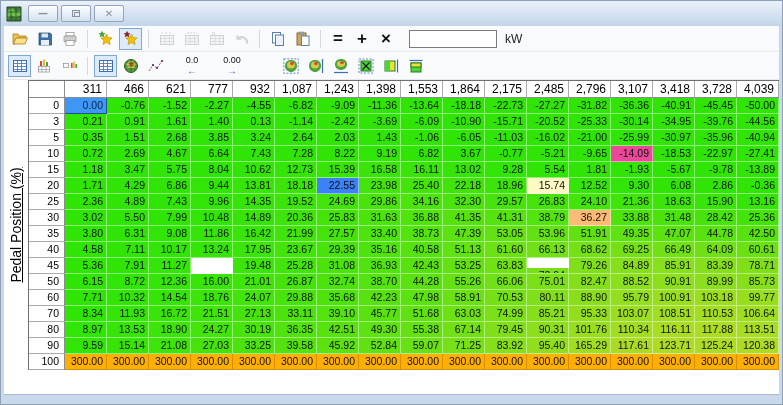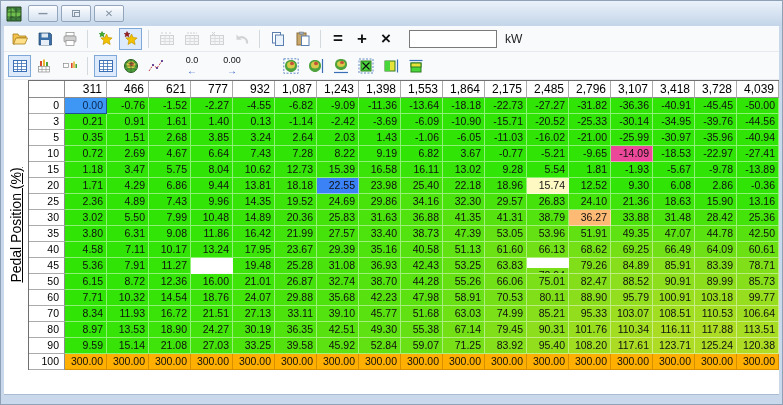--- a/index.html
+++ b/index.html
@@ -563,21 +563,21 @@
           <div class="cell" style="background: rgb(63, 228, 10);">21.08</div>
           <div class="cell" style="background: rgb(69, 227, 11);">27.03</div>
           <div class="cell" style="background: rgb(76, 227, 13);">33.25</div>
           <div class="cell" style="background: rgb(84, 226, 14);">39.58</div>
           <div class="cell" style="background: rgb(91, 226, 16);">45.92</div>
           <div class="cell" style="background: rgb(98, 225, 18);">52.84</div>
           <div class="cell" style="background: rgb(105, 225, 20);">59.07</div>
           <div class="cell" style="background: rgb(119, 224, 23);">71.25</div>
           <div class="cell" style="background: rgb(133, 223, 26);">83.92</div>
           <div class="cell" style="background: rgb(146, 222, 29);">95.40</div>
-          <div class="cell" style="background: rgb(161, 221, 33);">108.20</div>
+          <div class="cell" style="background: rgb(161, 221, 33);">165.29</div>
           <div class="cell" style="background: rgb(171, 220, 35);">117.61</div>
           <div class="cell" style="background: rgb(174, 220, 36);">123.71</div>
           <div class="cell" style="background: rgb(174, 220, 36);">125.24</div>
           <div class="cell" style="background: rgb(174, 220, 36);">120.38</div>
           <div class="rcell">100</div>
           <div class="cell" style="background: rgb(255, 175, 0); border-color: rgba(205, 135, 0, 0.8);">300.00</div>
           <div class="cell" style="background: rgb(255, 175, 0); border-color: rgba(205, 135, 0, 0.8);">300.00</div>
           <div class="cell" style="background: rgb(255, 175, 0); border-color: rgba(205, 135, 0, 0.8);">300.00</div>
           <div class="cell" style="background: rgb(255, 175, 0); border-color: rgba(205, 135, 0, 0.8);">300.00</div>
           <div class="cell" style="background: rgb(255, 175, 0); border-color: rgba(205, 135, 0, 0.8);">300.00</div>

